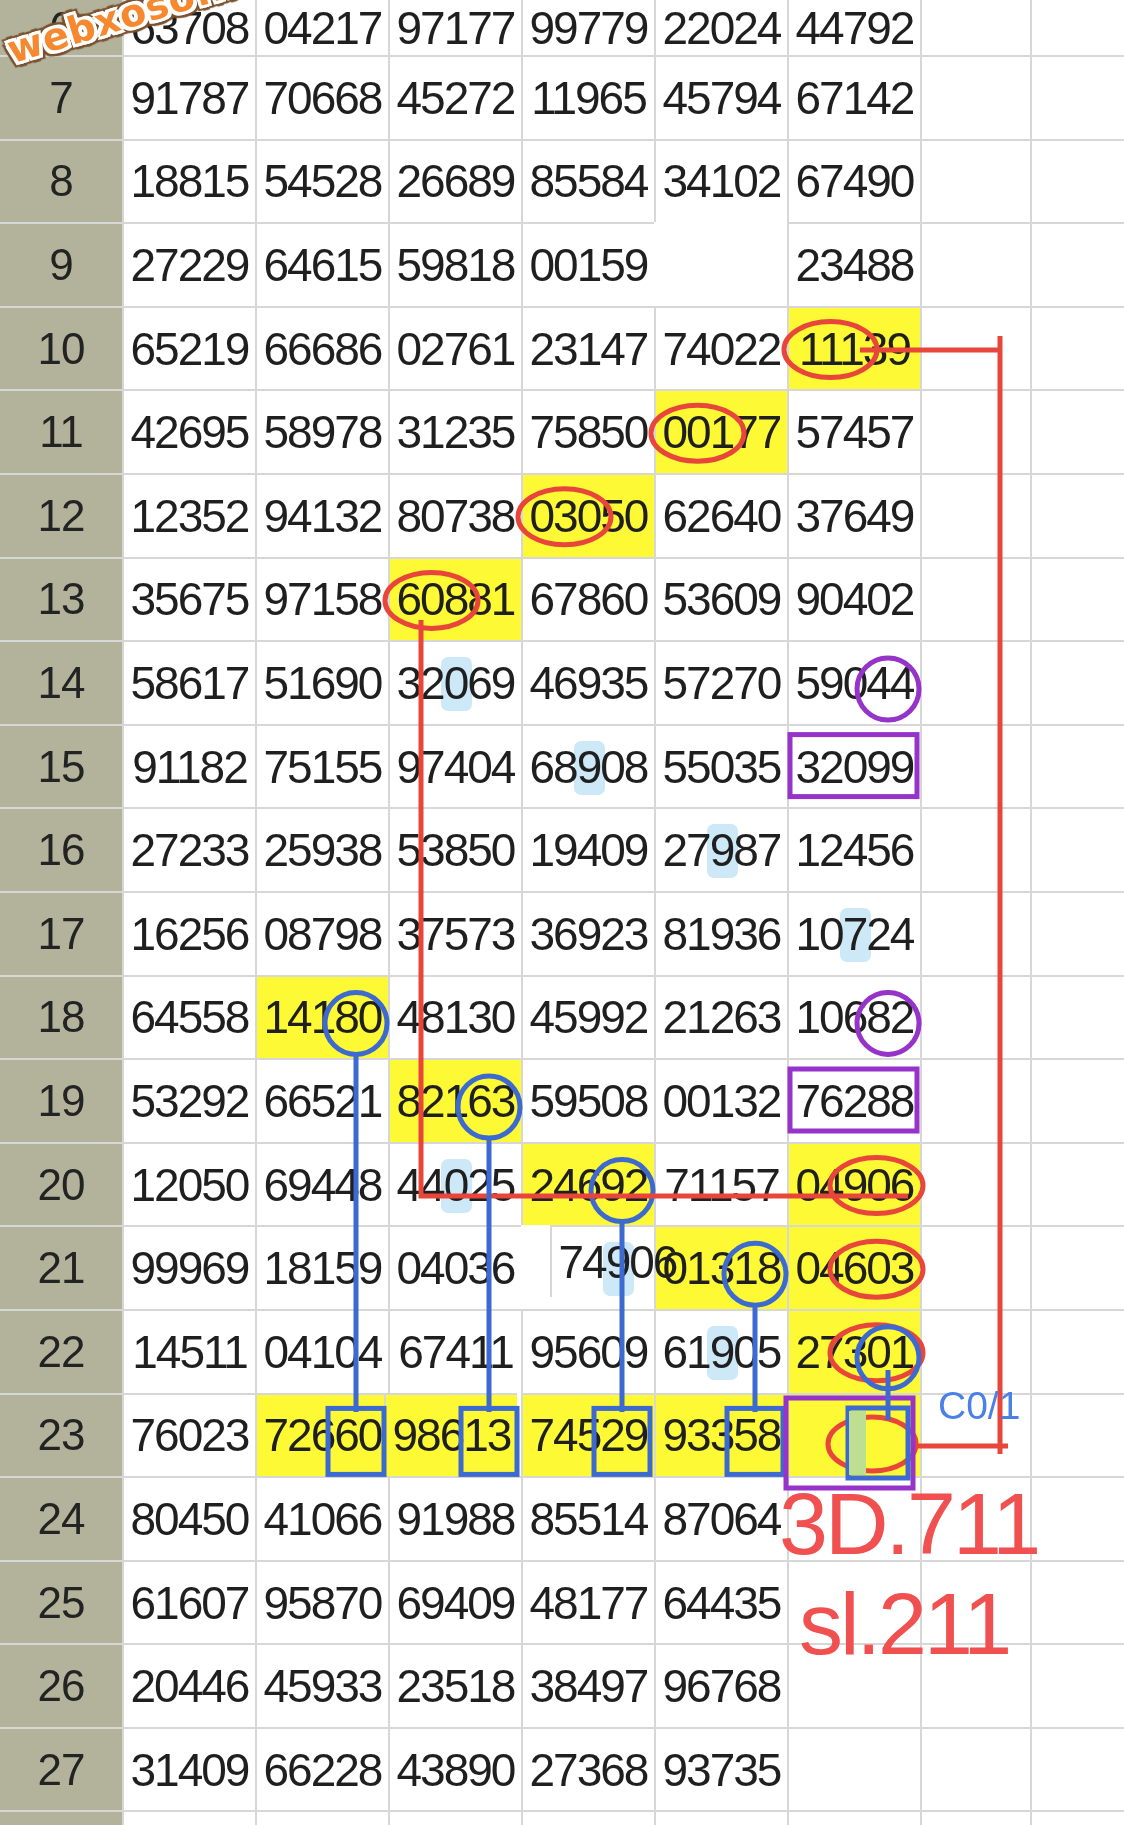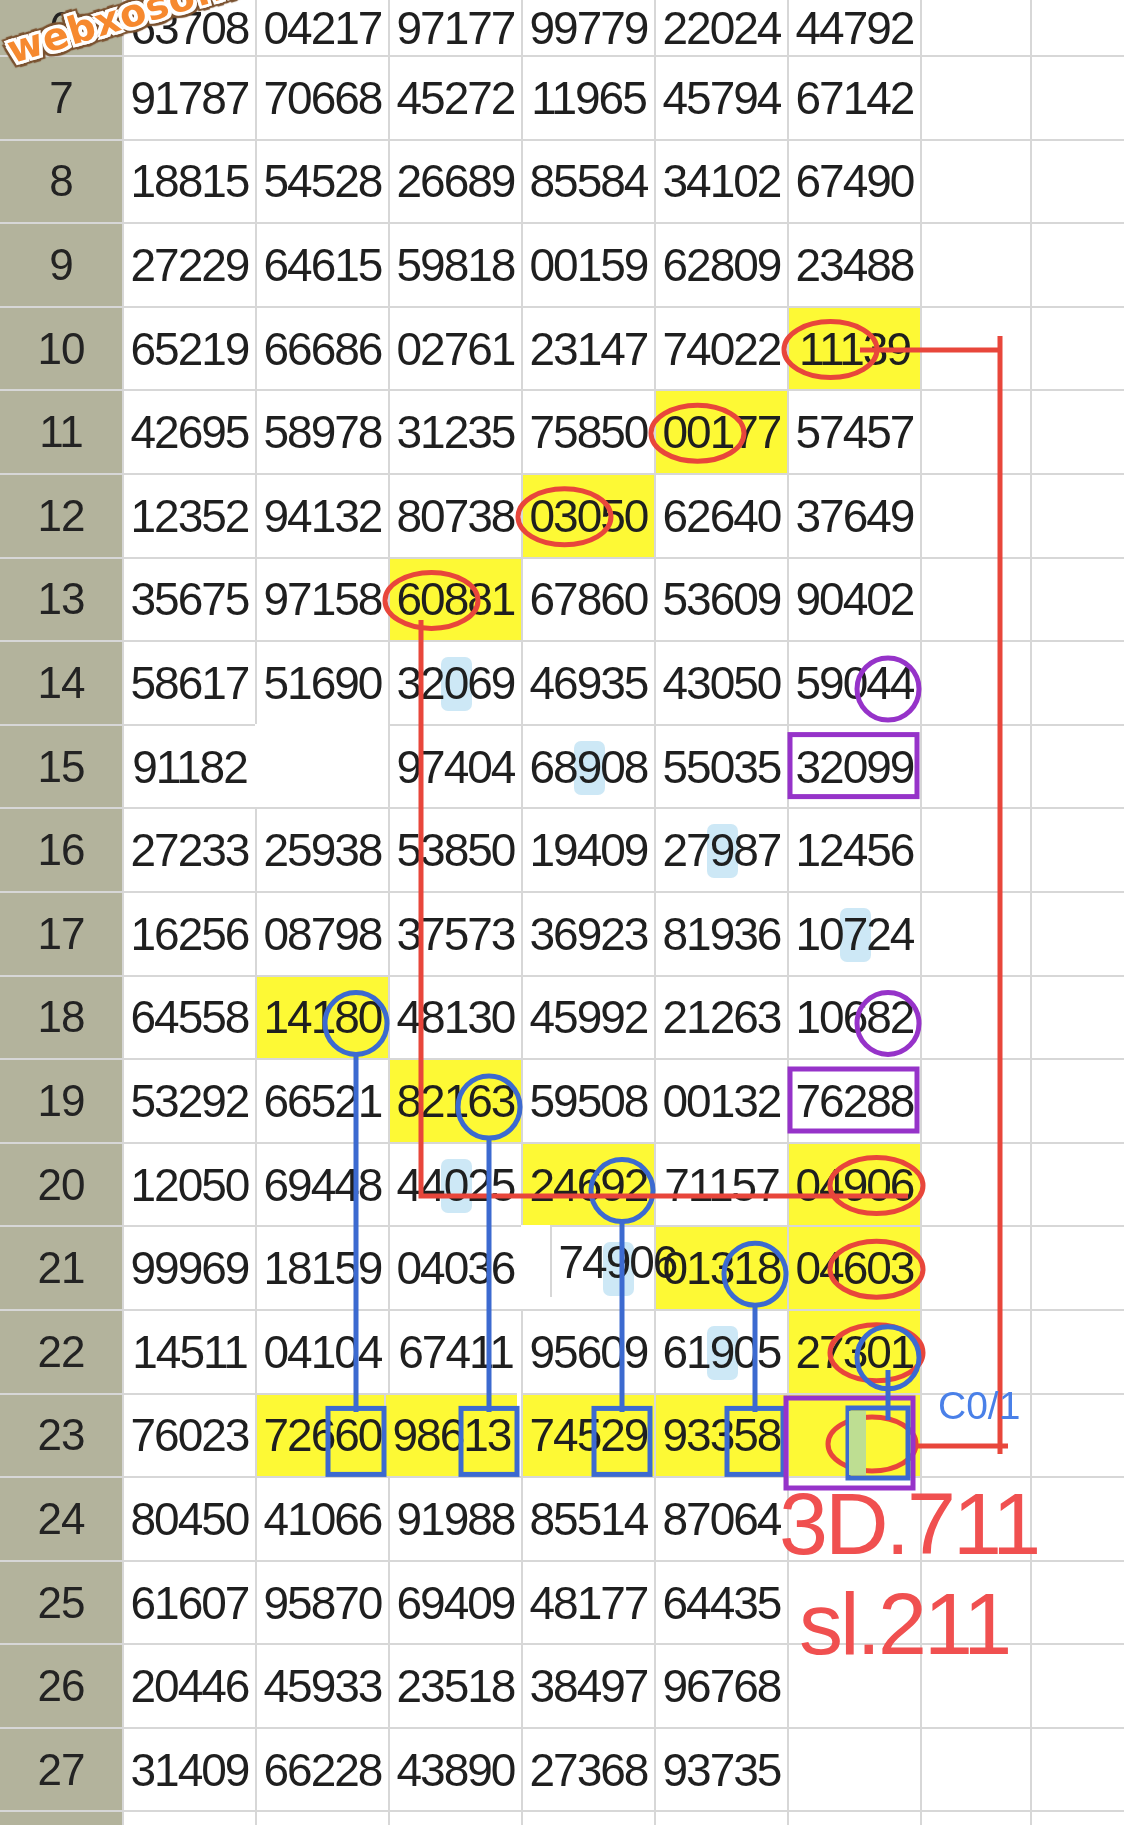--- a/index.html
+++ b/index.html
@@ -140,23 +140,20 @@
       </div>
       <div class="cell" style="left: 255px; top: 222.2px; width: 133px; height: 83.6px;">
         <span class="txt">64615</span>
       </div>
       <div class="cell" style="left: 388px; top: 222.2px; width: 133px; height: 83.6px;">
         <span class="txt">59818</span>
       </div>
       <div class="cell" style="left: 521px; top: 222.2px; width: 133px; height: 83.6px;">
         <span class="txt">00159</span>
       </div>
-      <div class="cell" style="left: 654px; top: 222.2px; width: 133px; height: 83.6px;">
-        <span class="txt">62809</span>
-      </div>
       <div class="cell" style="left: 787px; top: 222.2px; width: 133px; height: 83.6px;">
         <span class="txt">23488</span>
       </div>
       <div class="cell" style="left: 920px; top: 222.2px; width: 110px; height: 83.6px;"></div>
       <div class="cell" style="left: 1030px; top: 222.2px; width: 94px; height: 83.6px;"></div>
       <div class="cell hdr no-left" style="left: 0px; top: 305.8px; width: 122px; height: 83.6px;">
         <span class="txt">10</span>
       </div>
       <div class="cell" style="left: 122px; top: 305.8px; width: 133px; height: 83.6px;">
         <span class="txt">65219</span>
@@ -257,32 +254,35 @@
         <span class="txt">51690</span>
       </div>
       <div class="cell" style="left: 388px; top: 640.2px; width: 133px; height: 83.6px;">
         <div class="dhl" style="left: 51px; top: 14.8px;"></div>
         <span class="txt">32069</span>
       </div>
       <div class="cell" style="left: 521px; top: 640.2px; width: 133px; height: 83.6px;">
         <span class="txt">46935</span>
       </div>
       <div class="cell" style="left: 654px; top: 640.2px; width: 133px; height: 83.6px;">
-        <span class="txt">43050</span>
+        <span class="txt">57270</span>
       </div>
       <div class="cell" style="left: 787px; top: 640.2px; width: 133px; height: 83.6px;">
         <span class="txt">59044</span>
       </div>
       <div class="cell" style="left: 920px; top: 640.2px; width: 110px; height: 83.6px;"></div>
       <div class="cell" style="left: 1030px; top: 640.2px; width: 94px; height: 83.6px;"></div>
       <div class="cell hdr no-left" style="left: 0px; top: 723.8px; width: 122px; height: 83.6px;">
         <span class="txt">15</span>
       </div>
       <div class="cell" style="left: 122px; top: 723.8px; width: 133px; height: 83.6px;">
         <span class="txt">91182</span>
+      </div>
+      <div class="cell" style="left: 255px; top: 723.8px; width: 133px; height: 83.6px;">
+        <span class="txt">75155</span>
       </div>
       <div class="cell" style="left: 388px; top: 723.8px; width: 133px; height: 83.6px;">
         <span class="txt">97404</span>
       </div>
       <div class="cell" style="left: 521px; top: 723.8px; width: 133px; height: 83.6px;">
         <div class="dhl" style="left: 51px; top: 14.8px;"></div>
         <span class="txt">68908</span>
       </div>
       <div class="cell" style="left: 654px; top: 723.8px; width: 133px; height: 83.6px;">
         <span class="txt">55035</span>

